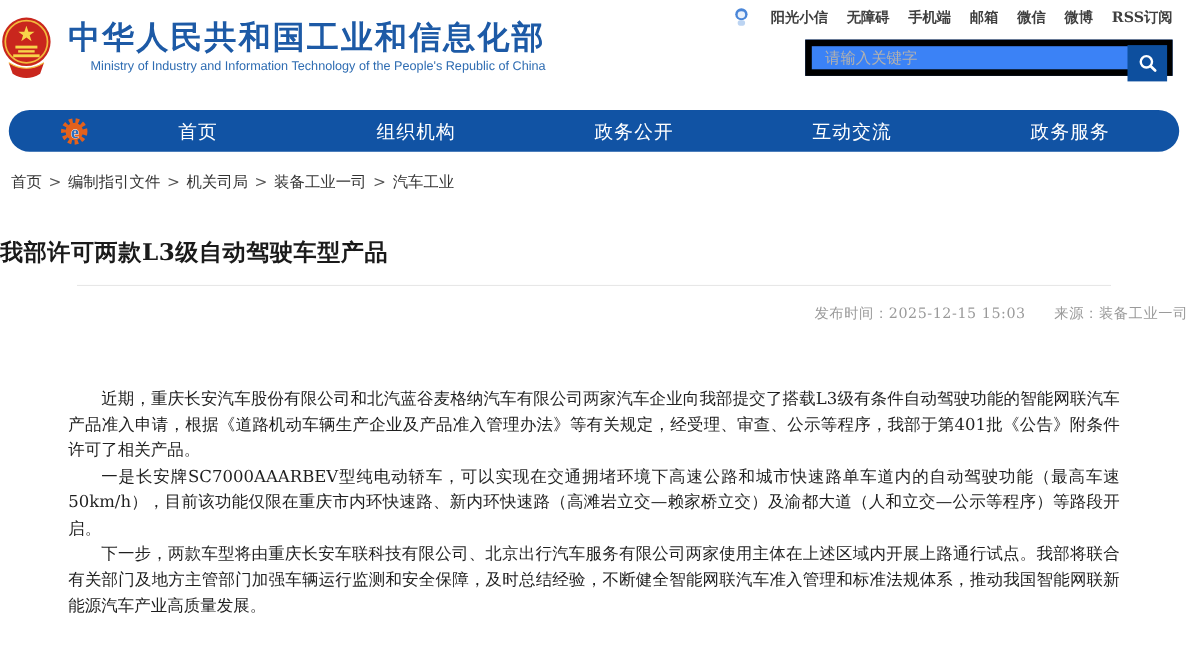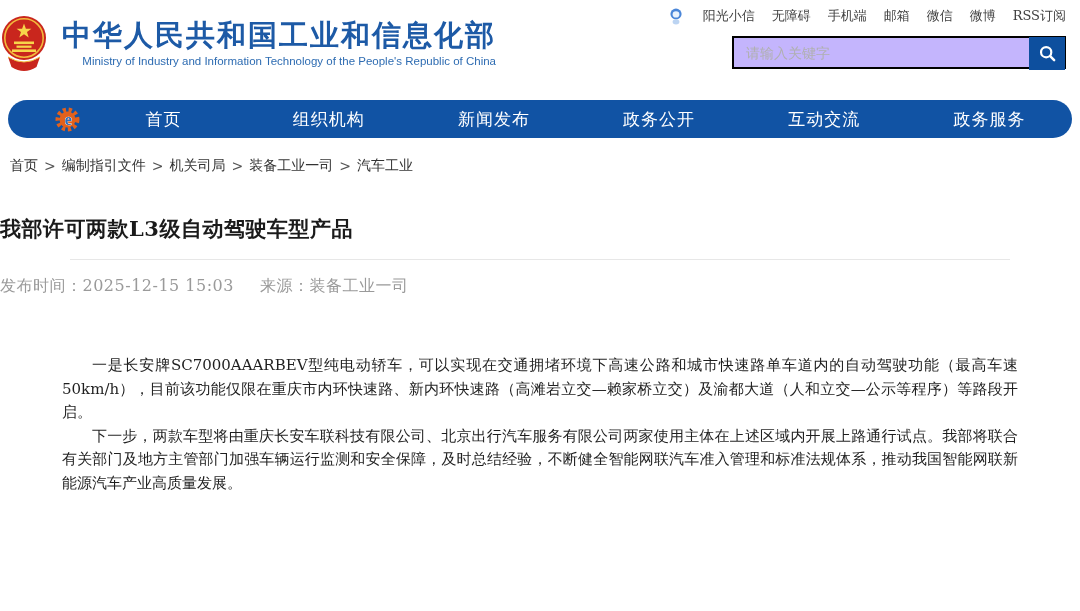--- a/index.html
+++ b/index.html
@@ -19,25 +19,25 @@
     font-size:29px; color:#1d5aa6; letter-spacing:2px; line-height:1.1; white-space:nowrap;
   }
   .site-name-en {
     font-family:"Liberation Sans","DejaVu Sans",sans-serif; font-weight:400;
     font-size:11.5px; color:#2e6cb2; margin-top:3px; white-space:nowrap;text-align:right;
   }
   .top-links {
     position:absolute; top:7px; right:14px; display:flex; align-items:center; gap:17px;
     font-size:13px; color:#3f3f3f;
   }
-  .top-link { display:flex; align-items:flex-end; gap:20px; cursor:pointer; white-space:nowrap; }
+  .top-link { display:flex; align-items:flex-start; gap:20px; cursor:pointer; white-space:nowrap;font-weight:bold; }
   .mascot-ic { width:14px; height:17px; display:inline-block; }
   .search-box {
     position:absolute; top:36px; right:14px; width:334px; height:33px;
-    display:flex; border:2px solid #000000; background:#c4b5fd;
+    display:flex; border:6px solid #000000; background:#3b82f6;
   }
   .search-input {
     flex:1; border:none; outline:none; padding:0 12px; font-size:14px; color:#333;
     font-family:"DejaVu Serif","Liberation Serif",serif; background:transparent;
   }
   .search-input::placeholder { color:#b0b0b0; }
   .search-btn {
     width:36px; height:33px; margin:-1px -1px -1px 0; border:none; background:#0d4f9e;
     display:flex; align-items:center; justify-content:center; cursor:pointer;
   }
@@ -64,21 +64,21 @@
   .crumb-sep { color:#555; }
 
   
   .article { position:absolute; top:214px; left:0; right:0; }
   .article-title {
     margin:0; font-size:21px; font-weight:700; color:#1a1a1a;
     letter-spacing:0.5px; line-height:30px;
   }
   .divider { border:none; border-top:1px solid #e7e7e7; margin:15px 70px 0; }
   .article-meta {
-    margin-top:16px; text-align:left; font-size:16px; color:#9a9a9a; letter-spacing:0.5px;
+    margin-top:16px; text-align:right; font-size:13px; color:#9a9a9a; letter-spacing:0.5px;
   }
   .article-meta .gap { display:inline-block; width:26px; }
   .article-body {
     margin:57px 62px 0; font-size:15px; line-height:23.5px; text-align:justify; color:#1f1f1f;
   }
   .article-body p { margin:0; text-indent:2em; }
 </style>
 </head>
 <body>
 
@@ -142,21 +142,20 @@
 
 <nav class="main-nav">
   <svg class="nav-logo" viewBox="0 0 27 27">
     <circle cx="13.5" cy="13.5" r="9.5" fill="none" stroke="#e2611c" stroke-width="5" stroke-dasharray="3.1 2.6"></circle>
     <circle cx="13.5" cy="13.5" r="8" fill="#e2611c"></circle>
     <text x="14.2" y="19.2" font-size="16" font-weight="bold" font-family="serif" fill="#2a6fc0" stroke="#ffffff" stroke-width="0.7" paint-order="stroke" text-anchor="middle">e</text>
   </svg>
   <div class="nav-items">
     <div class="nav-item">首页</div>
     <div class="nav-item">组织机构</div>
-    <div class="nav-item">新闻发布</div>
     <div class="nav-item">政务公开</div>
     <div class="nav-item">互动交流</div>
     <div class="nav-item">政务服务</div>
   </div>
 </nav>
 
 <div class="breadcrumb">
   <span class="crumb">首页</span>
   <span class="crumb-sep">&gt;</span>
   <span class="crumb">编制指引文件</span>
@@ -168,16 +167,17 @@
   <span class="crumb">汽车工业</span>
 </div>
 
 <main class="article">
   <h1 class="article-title">我部许可两款L3级自动驾驶车型产品</h1>
   <hr class="divider">
   <div class="article-meta">
     <span>发布时间：</span><span>2025-12-15 15:03</span><span class="gap"></span><span>来源：</span><span>装备工业一司</span>
   </div>
   <div class="article-body">
+    <p>近期，重庆长安汽车股份有限公司和北汽蓝谷麦格纳汽车有限公司两家汽车企业向我部提交了搭载L3级有条件自动驾驶功能的智能网联汽车产品准入申请，根据《道路机动车辆生产企业及产品准入管理办法》等有关规定，经受理、审查、公示等程序，我部于第401批《公告》附条件许可了相关产品。</p>
     <p>一是长安牌SC7000AAARBEV型纯电动轿车，可以实现在交通拥堵环境下高速公路和城市快速路单车道内的自动驾驶功能（最高车速50km/h），目前该功能仅限在重庆市内环快速路、新内环快速路（高滩岩立交—赖家桥立交）及渝都大道（人和立交—公示等程序）等路段开启。</p>
     <p>下一步，两款车型将由重庆长安车联科技有限公司、北京出行汽车服务有限公司两家使用主体在上述区域内开展上路通行试点。我部将联合有关部门及地方主管部门加强车辆运行监测和安全保障，及时总结经验，不断健全智能网联汽车准入管理和标准法规体系，推动我国智能网联新能源汽车产业高质量发展。</p>
   </div>
 </main>
 
 </body></html>

